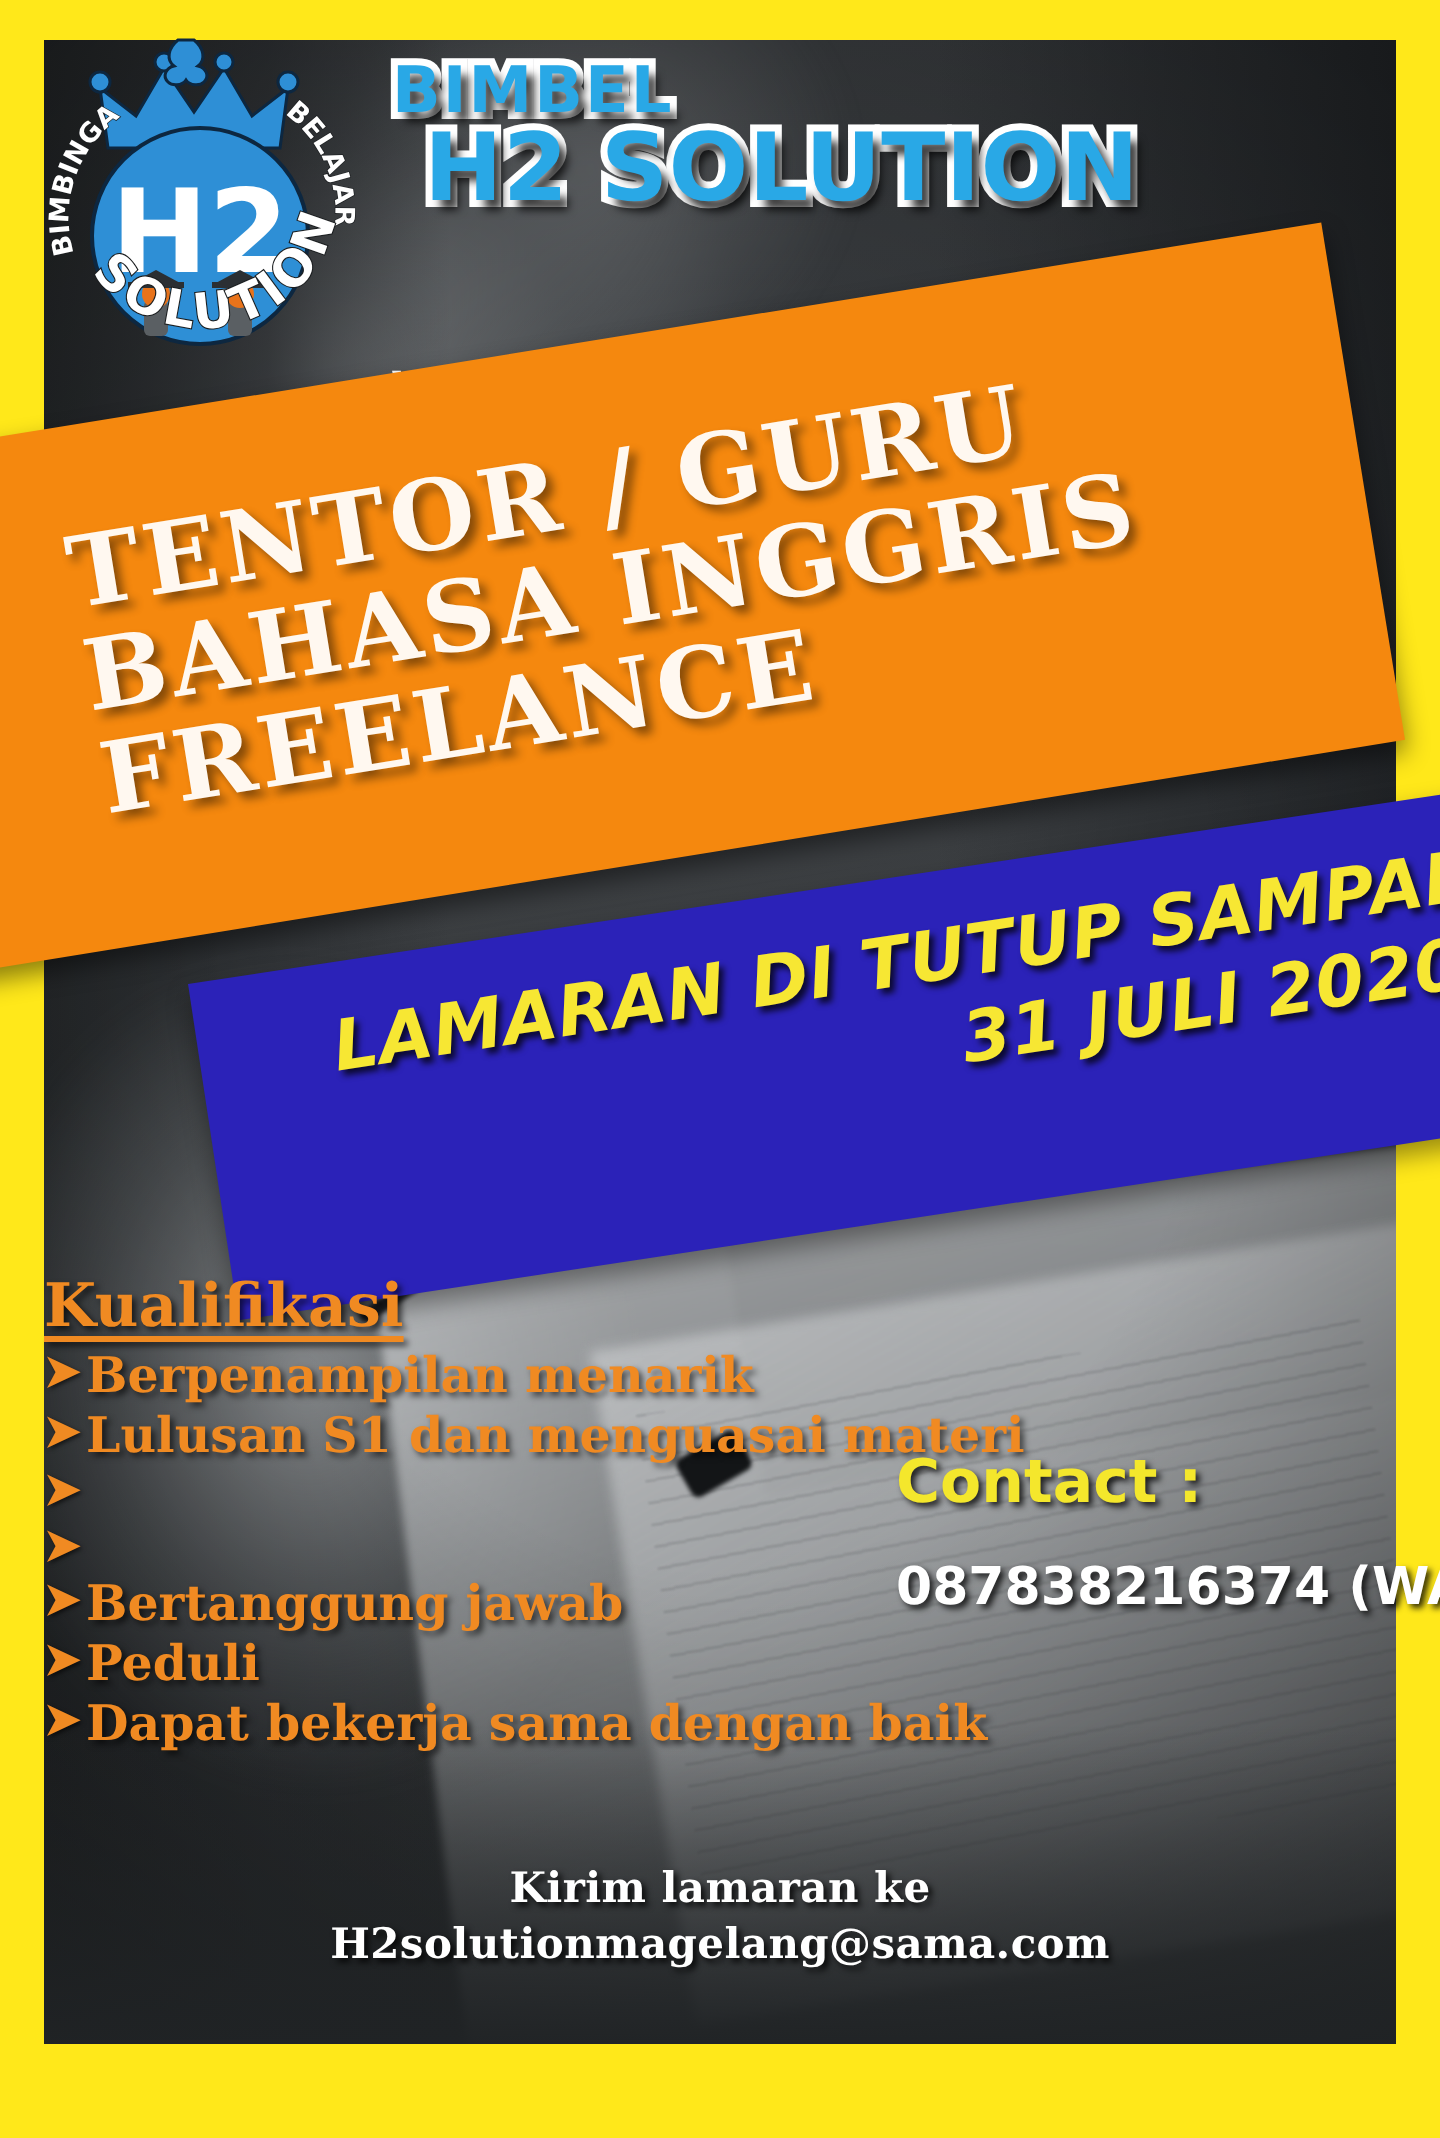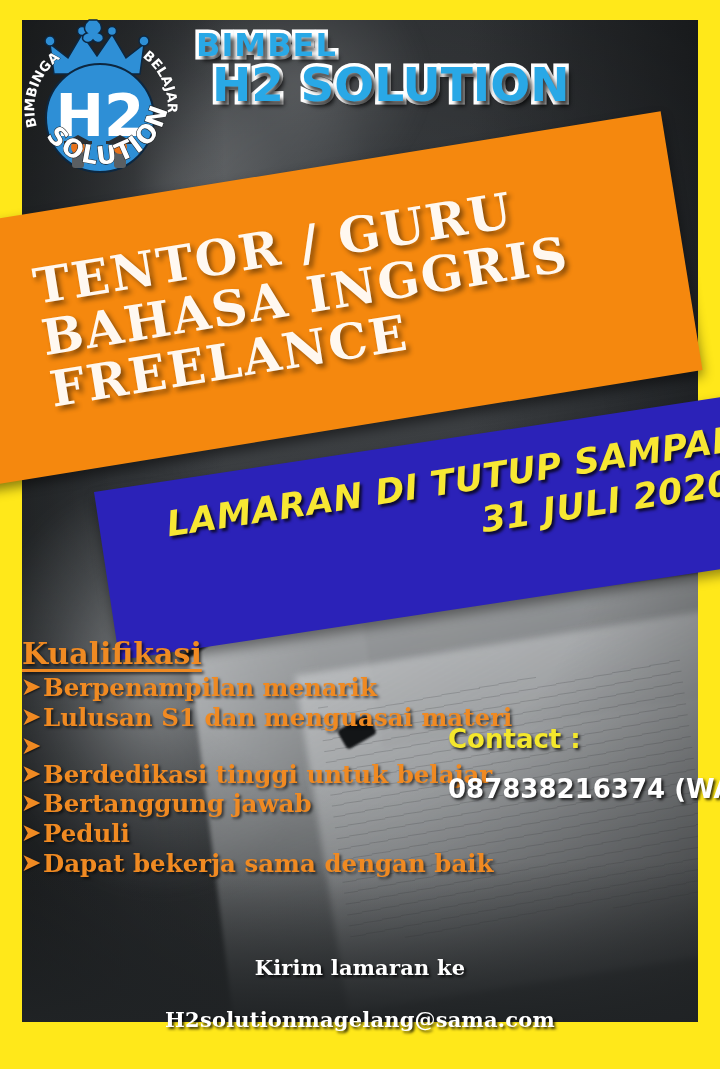--- a/index.html
+++ b/index.html
@@ -237,21 +237,21 @@
 
   
   .contact{
     position:absolute;
     left:448px; top:724px;
     width:270px;
   }
   .contact-label{
     font-family:"DejaVu Sans", sans-serif;
     font-weight:bold;
-    font-size:26px;
+    font-size:30px;
     color:#F4E72C;
     text-shadow:2px 2px 3px rgba(0,0,0,.8);
     margin-bottom:20px;
   }
   .contact-value{
     font-family:"DejaVu Sans", sans-serif;
     font-weight:bold;
     font-size:26px;
     color:#ffffff;
     text-shadow:2px 2px 3px rgba(0,0,0,.8);
@@ -266,21 +266,20 @@
   }
   .footer div{
     font-family:"DejaVu Serif", serif;
     font-weight:bold;
     font-size:21px;
     line-height:1.32;
     letter-spacing:.2px;
     color:#ffffff;
     text-shadow:2px 2px 3px rgba(0,0,0,.85);
     white-space:nowrap;
-    margin-top:24px;
   }
 </style>
 </head>
 <body>
 
 <div class="poster">
 
   <div class="photo-area">
     <div class="photo-bg">
       <div class="ph-base"></div>
@@ -376,21 +375,20 @@
         </div>
         <div class="qual-item">
           <span class="qual-arrow">➤</span>
           <span>Lulusan S1 dan menguasai materi</span>
         </div>
         <div class="qual-item">
           <span class="qual-arrow">➤</span>
         </div>
         <div class="qual-item">
           <span class="qual-arrow">➤</span>
-          <span>Berdedikasi tinggi untuk belajar</span>
         </div>
         <div class="qual-item">
           <span class="qual-arrow">➤</span>
           <span>Bertanggung jawab</span>
         </div>
         <div class="qual-item">
           <span class="qual-arrow">➤</span>
           <span>Peduli</span>
         </div>
         <div class="qual-item">

